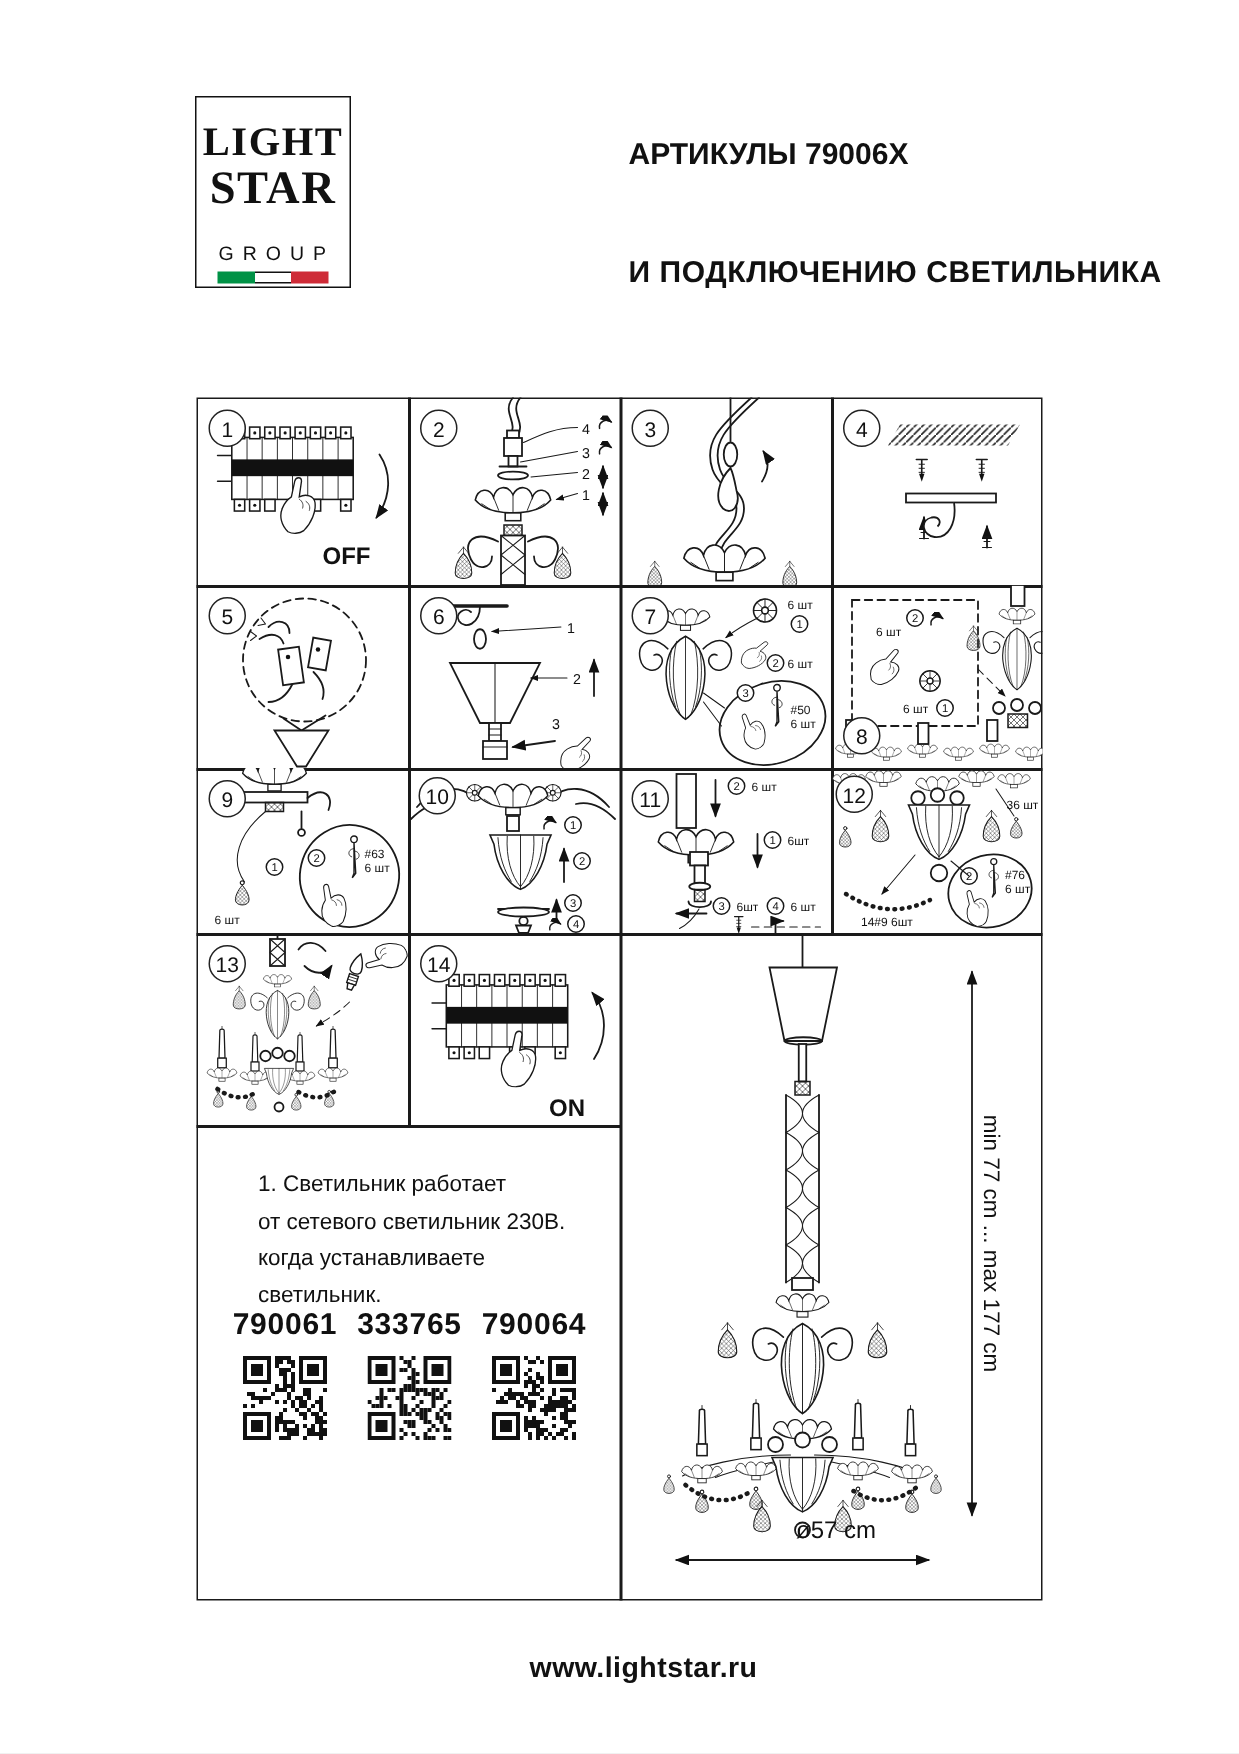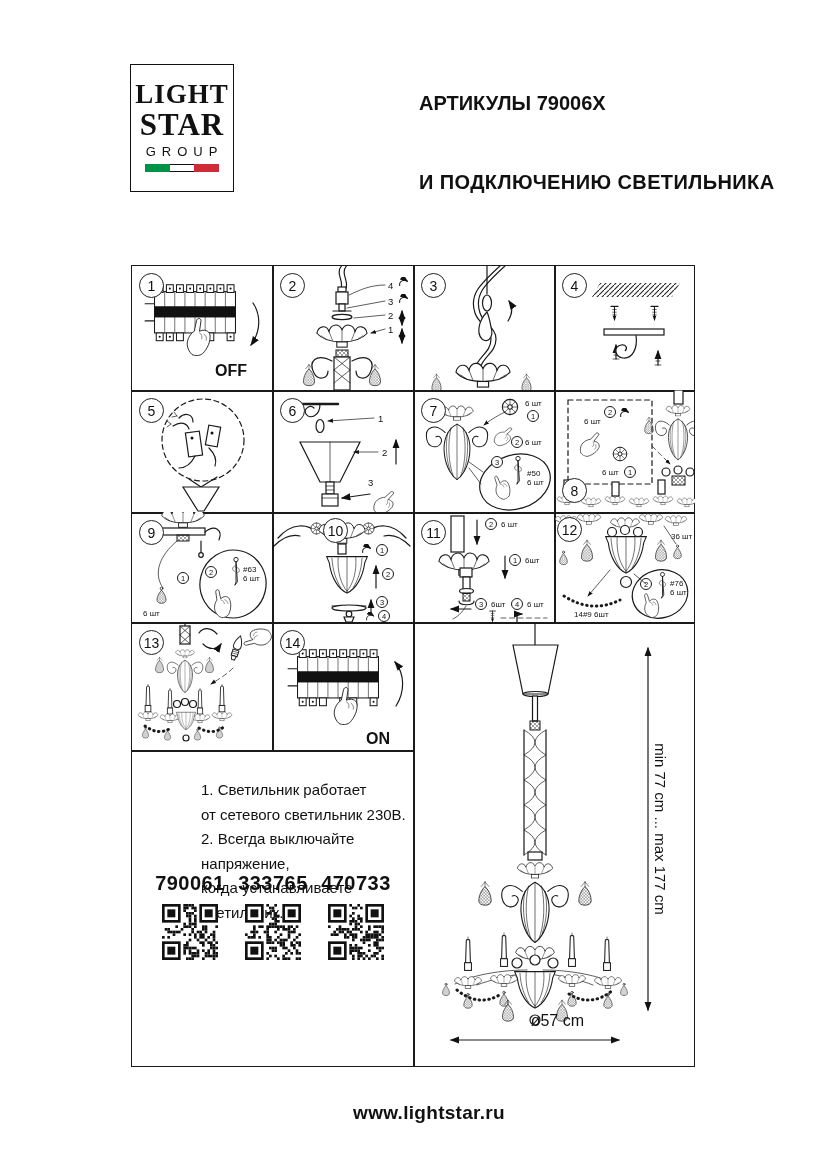--- a/index.html
+++ b/index.html
@@ -3,21 +3,21 @@
 <meta charset="utf-8">
 <style>
   html,body{margin:0;padding:0;background:#e8e8e8;}
   .page{position:relative;width:826px;height:1169px;background:#ffffff;margin:0 auto;
         font-family:"Liberation Sans",sans-serif;color:#111;overflow:hidden;}
   
   .logo{position:absolute;left:130px;top:64px;width:104px;height:128px;border:1.6px solid #111;
         box-sizing:border-box;text-align:center;padding-top:14px;}
   .logo .w1{font:bold 27px "Liberation Serif",serif;letter-spacing:1px;line-height:30px;}
   .logo .w2{font:bold 31px "Liberation Serif",serif;letter-spacing:1px;line-height:32px;}
-  .logo .w3{font:13px "Liberation Sans",sans-serif;letter-spacing:6px;margin-top:3px;margin-left:5px;}
+  .logo .w3{font:13px "Liberation Sans",sans-serif;letter-spacing:6px;margin-top:20px;margin-left:5px;}
   .flag{display:flex;width:74px;height:8px;margin:5px auto 0;}
   .flag div{flex:1;}
   .flag .mid{border-top:1px solid #111;border-bottom:1px solid #111;box-sizing:border-box;}
   .t-series{position:absolute;top:64px;right:0;width:407px;font:bold 20px "Liberation Sans",sans-serif;}
   .t-art{position:absolute;top:92px;right:0;width:407px;font:bold 20px "Liberation Sans",sans-serif;}
   .t-in1{position:absolute;top:146px;right:0;width:407px;font:bold 20px "Liberation Sans",sans-serif;letter-spacing:2px;}
   .t-in2{position:absolute;top:171px;right:0;width:407px;font:bold 20px "Liberation Sans",sans-serif;letter-spacing:.4px;}
   
   .gridline{position:absolute;background:#1a1a1a;}
   .outer{position:absolute;left:131px;top:265px;width:564px;height:802px;border:1.6px solid #1a1a1a;box-sizing:border-box;}
@@ -33,21 +33,21 @@
   .fw{fill:#fff;stroke:#1a1a1a;stroke-width:1.2;}
   .xh{fill:url(#xh);stroke:#1a1a1a;stroke-width:1;}
   .dsh{stroke-dasharray:5 3.5;}
   .bead{fill:none;stroke:#1a1a1a;stroke-dasharray:.5 4.4;stroke-width:3;stroke-linecap:round;}
   text.t{font:8px "Liberation Sans",sans-serif;fill:#111;}
   text.tn{font:9.5px "Liberation Sans",sans-serif;fill:#111;}
   text.tb{font:bold 16px "Liberation Sans",sans-serif;fill:#111;}
   .circ circle{fill:#fff;stroke:#1a1a1a;stroke-width:1;}
   .circ text{font:7.5px "Liberation Sans",sans-serif;fill:#111;text-anchor:middle;}
   
-  .notes{position:absolute;left:172px;top:778px;width:235px;font:15px "Liberation Sans",sans-serif;line-height:24.5px;margin-left:29px;}
+  .notes{position:absolute;left:172px;top:778px;width:235px;font:15px "Liberation Sans",sans-serif;line-height:24.5px;}
   .prod{position:absolute;top:872px;width:92px;text-align:center;}
   .prod .code{font:bold 20px "Liberation Sans",sans-serif;letter-spacing:.5px;}
   .prod svg{margin-top:9px;}
   
   .dim-h{position:absolute;left:491px;top:821px;width:340px;height:16px;text-align:center;
          font:15px "Liberation Sans",sans-serif;transform:rotate(90deg);transform-origin:center;}
   .dim-d{position:absolute;left:484px;top:1012px;width:100px;text-align:right;font:16px "Liberation Sans",sans-serif;}
   .footer{position:absolute;left:0;top:1102px;width:826px;text-align:center;
           font:bold 19px "Liberation Sans",sans-serif;letter-spacing:.3px;padding-left:16px;}
 </style>
@@ -189,21 +189,21 @@
 
   <div class="stepnum" style="left:139px;top:273px;">1</div>
   <div class="stepnum" style="left:280px;top:273px;">2</div>
   <div class="stepnum" style="left:421px;top:273px;">3</div>
   <div class="stepnum" style="left:562px;top:273px;">4</div>
   <div class="stepnum" style="left:139px;top:398px;">5</div>
   <div class="stepnum" style="left:280px;top:398px;">6</div>
   <div class="stepnum" style="left:421px;top:398px;">7</div>
   <div class="stepnum" style="left:562px;top:478px;">8</div>
   <div class="stepnum" style="left:139px;top:520px;">9</div>
-  <div class="stepnum" style="left:279px;top:518px;margin-left:44px;">10</div>
+  <div class="stepnum" style="left:279px;top:518px;">10</div>
   <div class="stepnum" style="left:421px;top:520px;">11</div>
   <div class="stepnum" style="left:557px;top:517px;">12</div>
   <div class="stepnum" style="left:139px;top:630px;">13</div>
   <div class="stepnum" style="left:280px;top:630px;">14</div>
 
   <div class="cell" style="left:131px;top:265px;width:141px;height:125px;padding-left:48px;">
     <svg width="141" height="125">
       <use href="#sym-brk" x="12" y="18" width="104" height="62"></use>
       <use href="#sym-hand" x="52" y="52" width="30" height="39"></use>
       <path class="ln" d="M122,38 C130,50 130,66 120,80" marker-end="url(#arr)"></path>
@@ -543,21 +543,20 @@
       <use href="#sym-brk" x="14" y="26" width="104" height="62"></use>
       <use href="#sym-hand" x="58" y="64" width="30" height="39"></use>
       <path class="ln" d="M124,84 C133,70 133,52 123,40" marker-end="url(#arr)"></path>
       <text class="tb" x="94" y="122">ON</text>
     </svg>
   </div>
 
   <div class="notes">
     <div>1. Светильник работает</div>
     <div>от сетевого светильник 230В.</div>
-    <div>2. Всегда выключайте напряжение,</div>
     <div>когда устанавливаете светильник.</div>
   </div>
 
   <div class="prod" style="left:144px;">
     <div class="code">790061</div>
     <svg width="56" height="56">
         <rect x="21.33" y="0.00" width="2.67" height="2.67" fill="#111"></rect>
         <rect x="24.00" y="0.00" width="2.67" height="2.67" fill="#111"></rect>
         <rect x="26.67" y="0.00" width="2.67" height="2.67" fill="#111"></rect>
         <rect x="29.33" y="0.00" width="2.67" height="2.67" fill="#111"></rect>
@@ -797,21 +796,21 @@
         <rect x="5.333333333333333" y="5.333333333333333" width="8" height="8" fill="#111"></rect>
         <rect x="37.33333333333333" y="0" width="18.666666666666664" height="18.666666666666664" fill="#111"></rect>
         <rect x="40" y="2.6666666666666665" width="13.333333333333332" height="13.333333333333332" fill="#fff"></rect>
         <rect x="42.666666666666664" y="5.333333333333333" width="8" height="8" fill="#111"></rect>
         <rect x="0" y="37.33333333333333" width="18.666666666666664" height="18.666666666666664" fill="#111"></rect>
         <rect x="2.6666666666666665" y="40" width="13.333333333333332" height="13.333333333333332" fill="#fff"></rect>
         <rect x="5.333333333333333" y="42.666666666666664" width="8" height="8" fill="#111"></rect>
       </svg>
   </div>
   <div class="prod" style="left:310px;">
-    <div class="code">470733</div>
+    <div class="code">790064</div>
     <svg width="56" height="56">
         <rect x="21.33" y="0.00" width="2.67" height="2.67" fill="#111"></rect>
         <rect x="29.33" y="0.00" width="2.67" height="2.67" fill="#111"></rect>
         <rect x="24.00" y="2.67" width="2.67" height="2.67" fill="#111"></rect>
         <rect x="26.67" y="2.67" width="2.67" height="2.67" fill="#111"></rect>
         <rect x="32.00" y="2.67" width="2.67" height="2.67" fill="#111"></rect>
         <rect x="24.00" y="8.00" width="2.67" height="2.67" fill="#111"></rect>
         <rect x="21.33" y="10.67" width="2.67" height="2.67" fill="#111"></rect>
         <rect x="29.33" y="10.67" width="2.67" height="2.67" fill="#111"></rect>
         <rect x="24.00" y="13.33" width="2.67" height="2.67" fill="#111"></rect>

